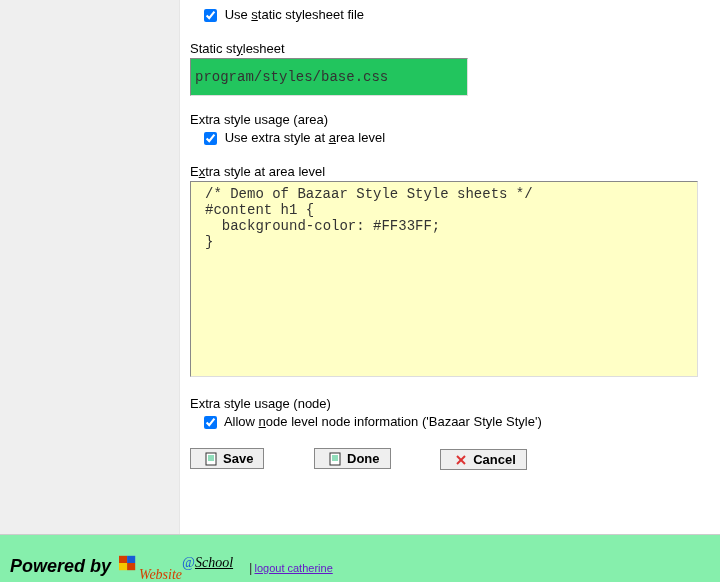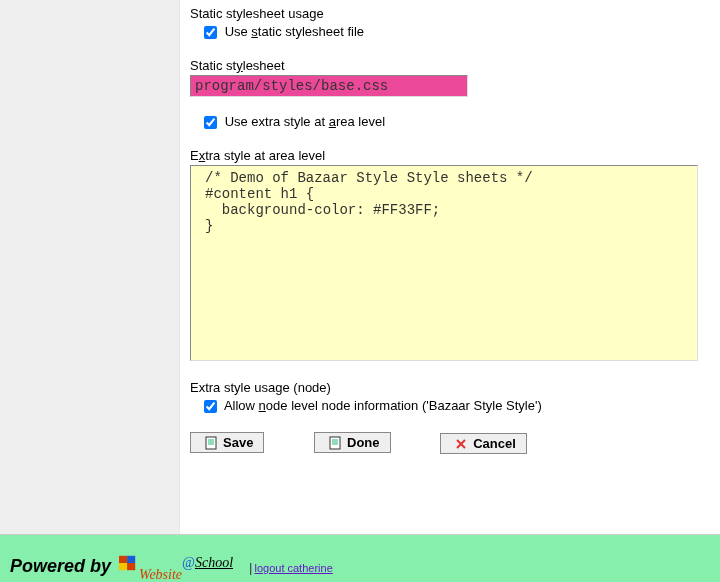--- a/index.html
+++ b/index.html
@@ -21,28 +21,28 @@
     flex: 1;
     padding: 6px 12px 10px 10px;
   }
   .group { margin-bottom: 16px; }
   .group-title { margin-bottom: 2px; }
   .cb-row { padding-left: 10px; }
   .cb-row input { vertical-align: middle; margin-right: 4px; }
   .uline { text-decoration: underline; }
   .textinput {
     width: 278px;
-    background: #ec4899;
+    background: #22c55e;
     border-top: 1px solid #888;
     border-left: 1px solid #888;
     border-right: 1px solid #ddd;
     border-bottom: 1px solid #ddd;
     font-family: "Courier New", monospace;
     font-size: 14px;
-    padding: 2px 4px;
+    padding: 10px 4px;
     color: #333;
   }
   .textarea {
     width: 508px;
     height: 196px;
     background: #ffffc6;
     border-top: 1px solid #888;
     border-left: 1px solid #888;
     border-right: 1px solid #ddd;
     border-bottom: 1px solid #ddd;
@@ -88,33 +88,33 @@
   svg.puzzle { width: 22px; height: 18px; }
 </style>
 </head>
 <body>
 
 <div class="layout">
   <div class="sidebar"></div>
   <div class="main">
 
     <div class="group">
-      <div class="group-title">Static stylesheet usage</div>
       <div class="cb-row">
         <input type="checkbox" checked="" style="">
         <label><span>Use </span><span class="uline">s</span><span>tatic stylesheet file</span></label>
       </div>
     </div>
 
     <div class="group">
       <div class="group-title"><span>Static st</span><span class="uline">y</span><span>lesheet</span></div>
       <input class="textinput" type="text" value="program/styles/base.css" style="">
     </div>
 
     <div class="group">
+      <div class="group-title">Extra style usage (area)</div>
       <div class="cb-row">
         <input type="checkbox" checked="" style="">
         <label><span>Use extra style at </span><span class="uline">a</span><span>rea level</span></label>
       </div>
     </div>
 
     <div class="group">
       <div class="group-title"><span>E</span><span class="uline">x</span><span>tra style at area level</span></div>
       <textarea class="textarea" style="">/* Demo of Bazaar Style Style sheets */
 #content h1 {

